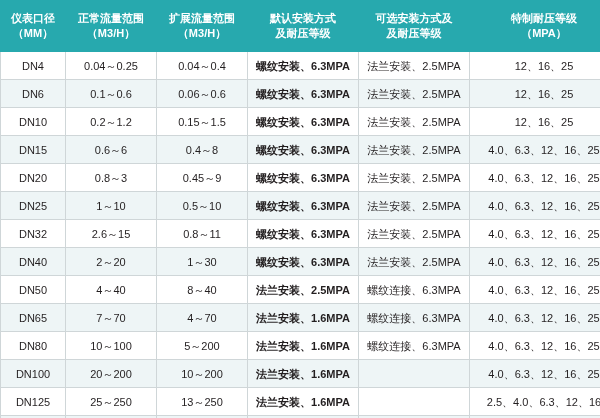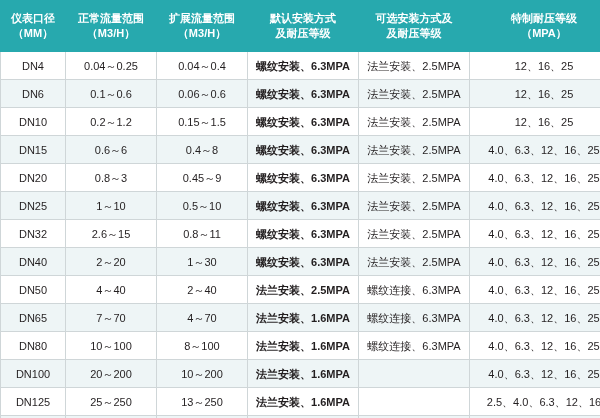--- a/index.html
+++ b/index.html
@@ -149,37 +149,37 @@
         <td class="col0">DN40</td>
         <td class="col1">2～20</td>
         <td class="col2">1～30</td>
         <td class="col3">螺纹安装、6.3MPA</td>
         <td class="col4">法兰安装、2.5MPA</td>
         <td class="col5">4.0、6.3、12、16、25</td>
       </tr>
       <tr>
         <td class="col0">DN50</td>
         <td class="col1">4～40</td>
-        <td class="col2">2～40</td>
+        <td class="col2">8～40</td>
         <td class="col3">法兰安装、2.5MPA</td>
         <td class="col4">螺纹连接、6.3MPA</td>
         <td class="col5">4.0、6.3、12、16、25</td>
       </tr>
       <tr>
         <td class="col0">DN65</td>
         <td class="col1">7～70</td>
         <td class="col2">4～70</td>
         <td class="col3">法兰安装、1.6MPA</td>
         <td class="col4">螺纹连接、6.3MPA</td>
         <td class="col5">4.0、6.3、12、16、25</td>
       </tr>
       <tr>
         <td class="col0">DN80</td>
         <td class="col1">10～100</td>
-        <td class="col2">8～100</td>
+        <td class="col2">5～200</td>
         <td class="col3">法兰安装、1.6MPA</td>
         <td class="col4">螺纹连接、6.3MPA</td>
         <td class="col5">4.0、6.3、12、16、25</td>
       </tr>
       <tr>
         <td class="col0">DN100</td>
         <td class="col1">20～200</td>
         <td class="col2">10～200</td>
         <td class="col3">法兰安装、1.6MPA</td>
         <td class="col4"></td>

